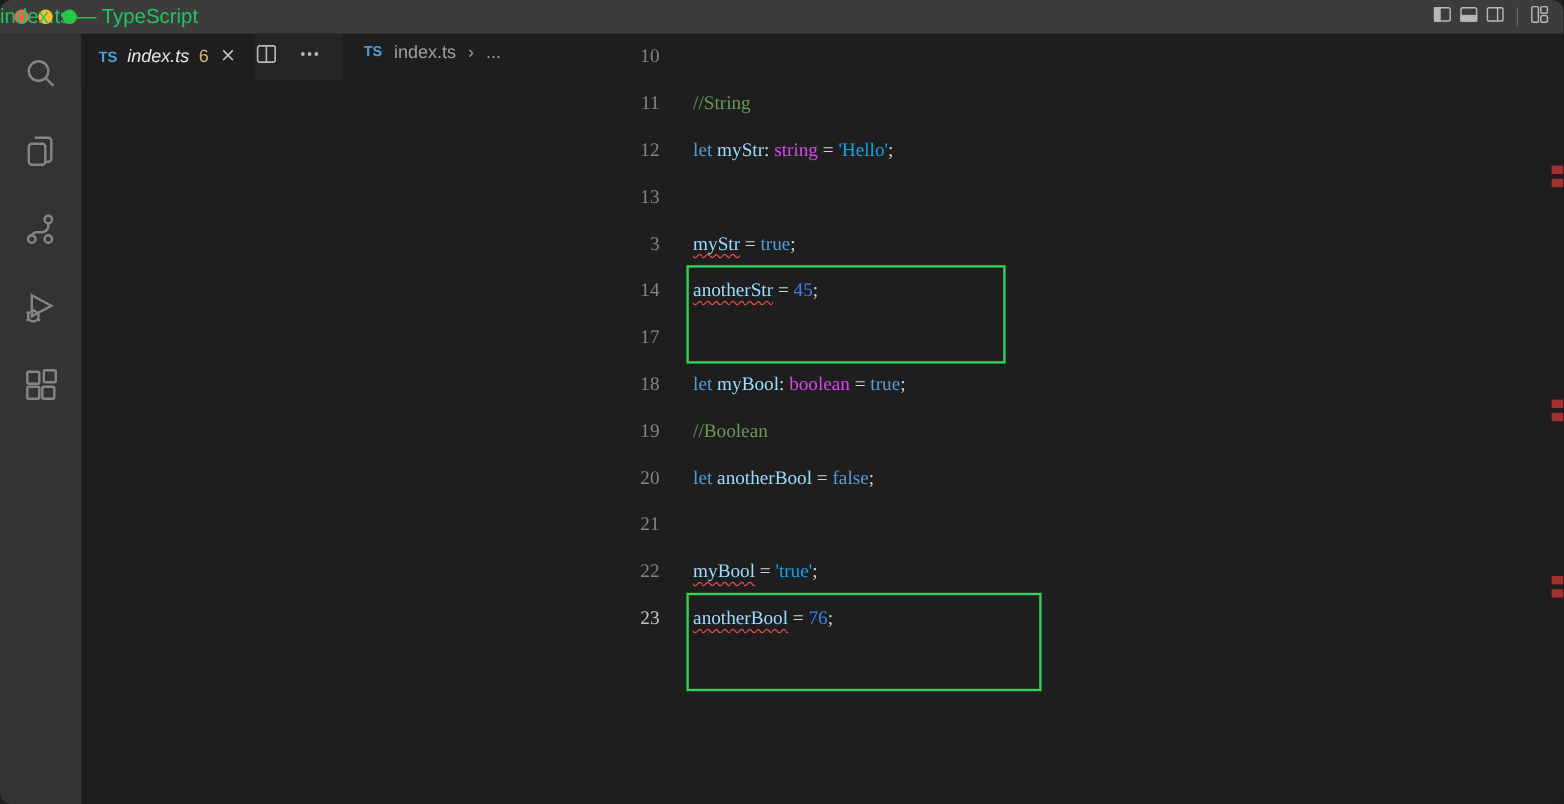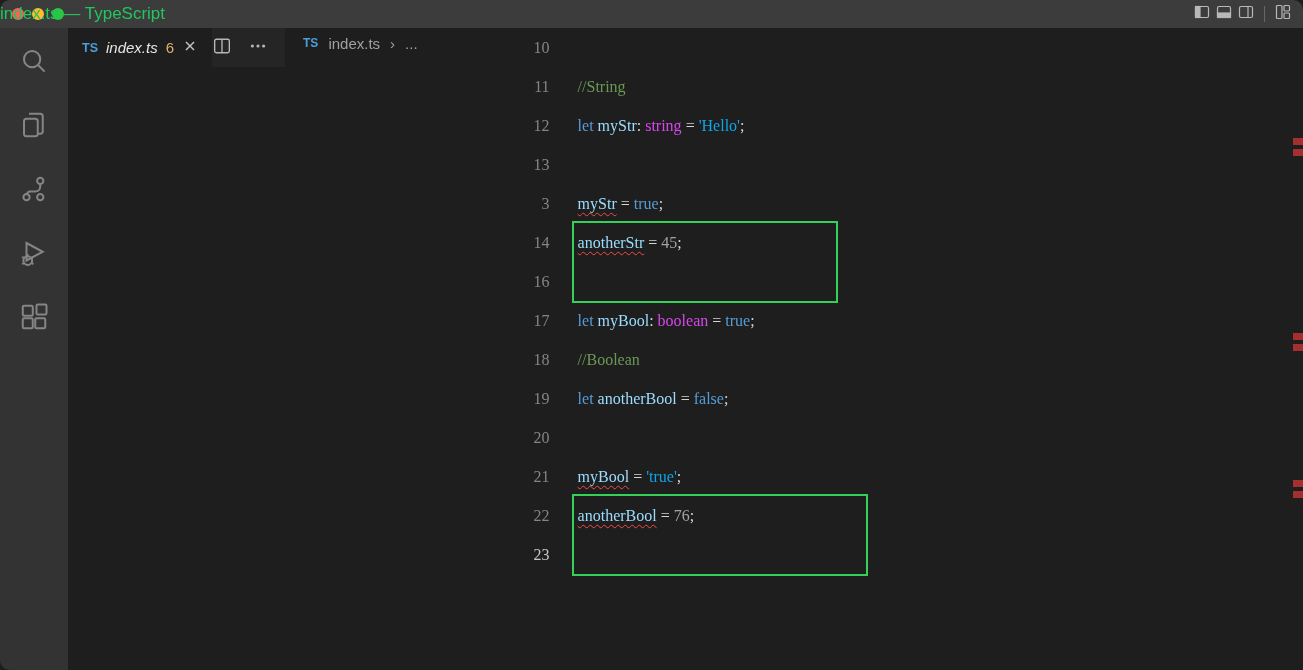--- a/index.html
+++ b/index.html
@@ -93,21 +93,21 @@
     padding-top:0;
   }
   .gutter div{height:39px;}
   .gutter .current{color:#c6c6c6;}
   .code{flex:1;position:relative;padding-right:29px;}
   .codeline{height:39px;white-space:pre;}
   .tok-key{color:#569cd6;}
   .tok-var{color:#9cdcfe;}
   .tok-type{color:#d946ef;}
   .tok-str{color:#0ea5e9;}
-  .tok-num{color:#a3a3a3;}
+  .tok-num{color:#3b82f6;}
   .tok-comment{color:#6a9955;}
   .tok-white{color:#d4d4d4;}
   .err{
     text-decoration:underline wavy #f14c4c;
     text-decoration-thickness:1px;
     text-underline-offset:3px;
   }
 
   
   .box{
@@ -244,21 +244,20 @@
 
     <div class="editor">
 
       <div class="gutter">
         <div>10</div>
         <div>11</div>
         <div>12</div>
         <div>13</div>
         <div>3</div>
         <div>14</div>
-        <div>16</div>
         <div>17</div>
         <div>18</div>
         <div>19</div>
         <div>20</div>
         <div>21</div>
         <div>22</div>
         <div class="current">23</div>
       </div>
 
       <div class="code">

